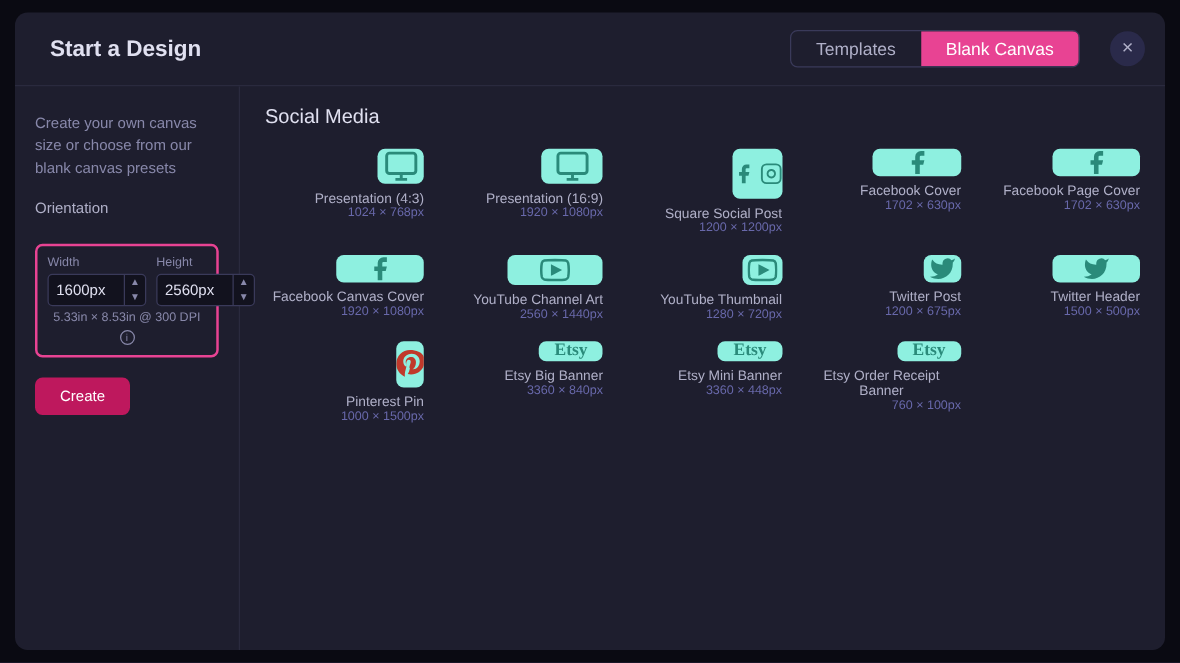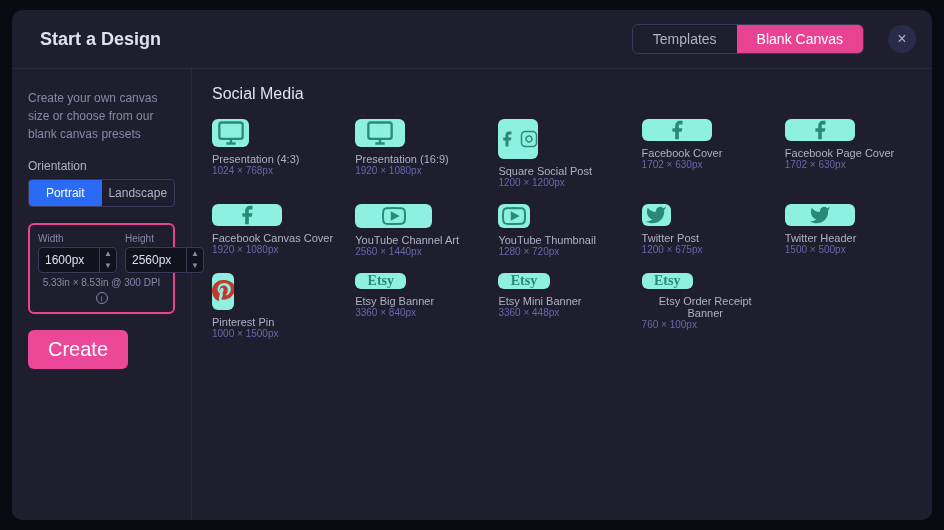--- a/index.html
+++ b/index.html
@@ -228,26 +228,26 @@
       border-radius: 50%;
       border: 1px solid #8888aa;
       display: inline-flex;
       align-items: center;
       justify-content: center;
       font-size: 8px;
       color: #8888aa;
     }
 
     .create-btn {
-      background: #ec4899;
+      background: #be185d;
       color: #fff;
       border: none;
       border-radius: 6px;
       padding: 8px 20px;
-      font-size: 20px;
+      font-size: 12px;
       cursor: pointer;
       font-family: inherit;
       font-weight: 500;
       align-self: flex-start;
     }
 
     
     .main-content {
       flex: 1;
       overflow-y: auto;
@@ -274,21 +274,21 @@
 
     .grid {
       display: grid;
       grid-template-columns: repeat(5, 1fr);
       gap: 16px;
     }
 
     .card {
       display: flex;
       flex-direction: column;
-      align-items: flex-start;
+      align-items: flex-end;
       cursor: pointer;
     }
 
     .card-name {
       font-size: 11px;
       color: #b0b0c8;
       text-align: center;
       font-weight: 500;
     }
 
@@ -315,24 +315,20 @@
       <button class="close-btn">×</button>
     </div>
 
     <div class="modal-body">
 
       <div class="sidebar">
         <p class="sidebar-desc">Create your own canvas size or choose from our blank canvas presets</p>
 
         <div>
           <div class="orientation-label">Orientation</div>
-          <div class="orientation-btns">
-            <button class="orient-btn active">Portrait</button>
-            <button class="orient-btn">Landscape</button>
-          </div>
         </div>
 
         <div class="dimensions-section">
           <div class="dim-row">
             <div class="dim-field">
               <div class="dim-label">Width</div>
               <div class="dim-input-wrap">
                 <input class="dim-input" type="text" value="1600px" style="">
                 <div class="dim-spinners">
                   <button class="spin-btn">▲</button>

